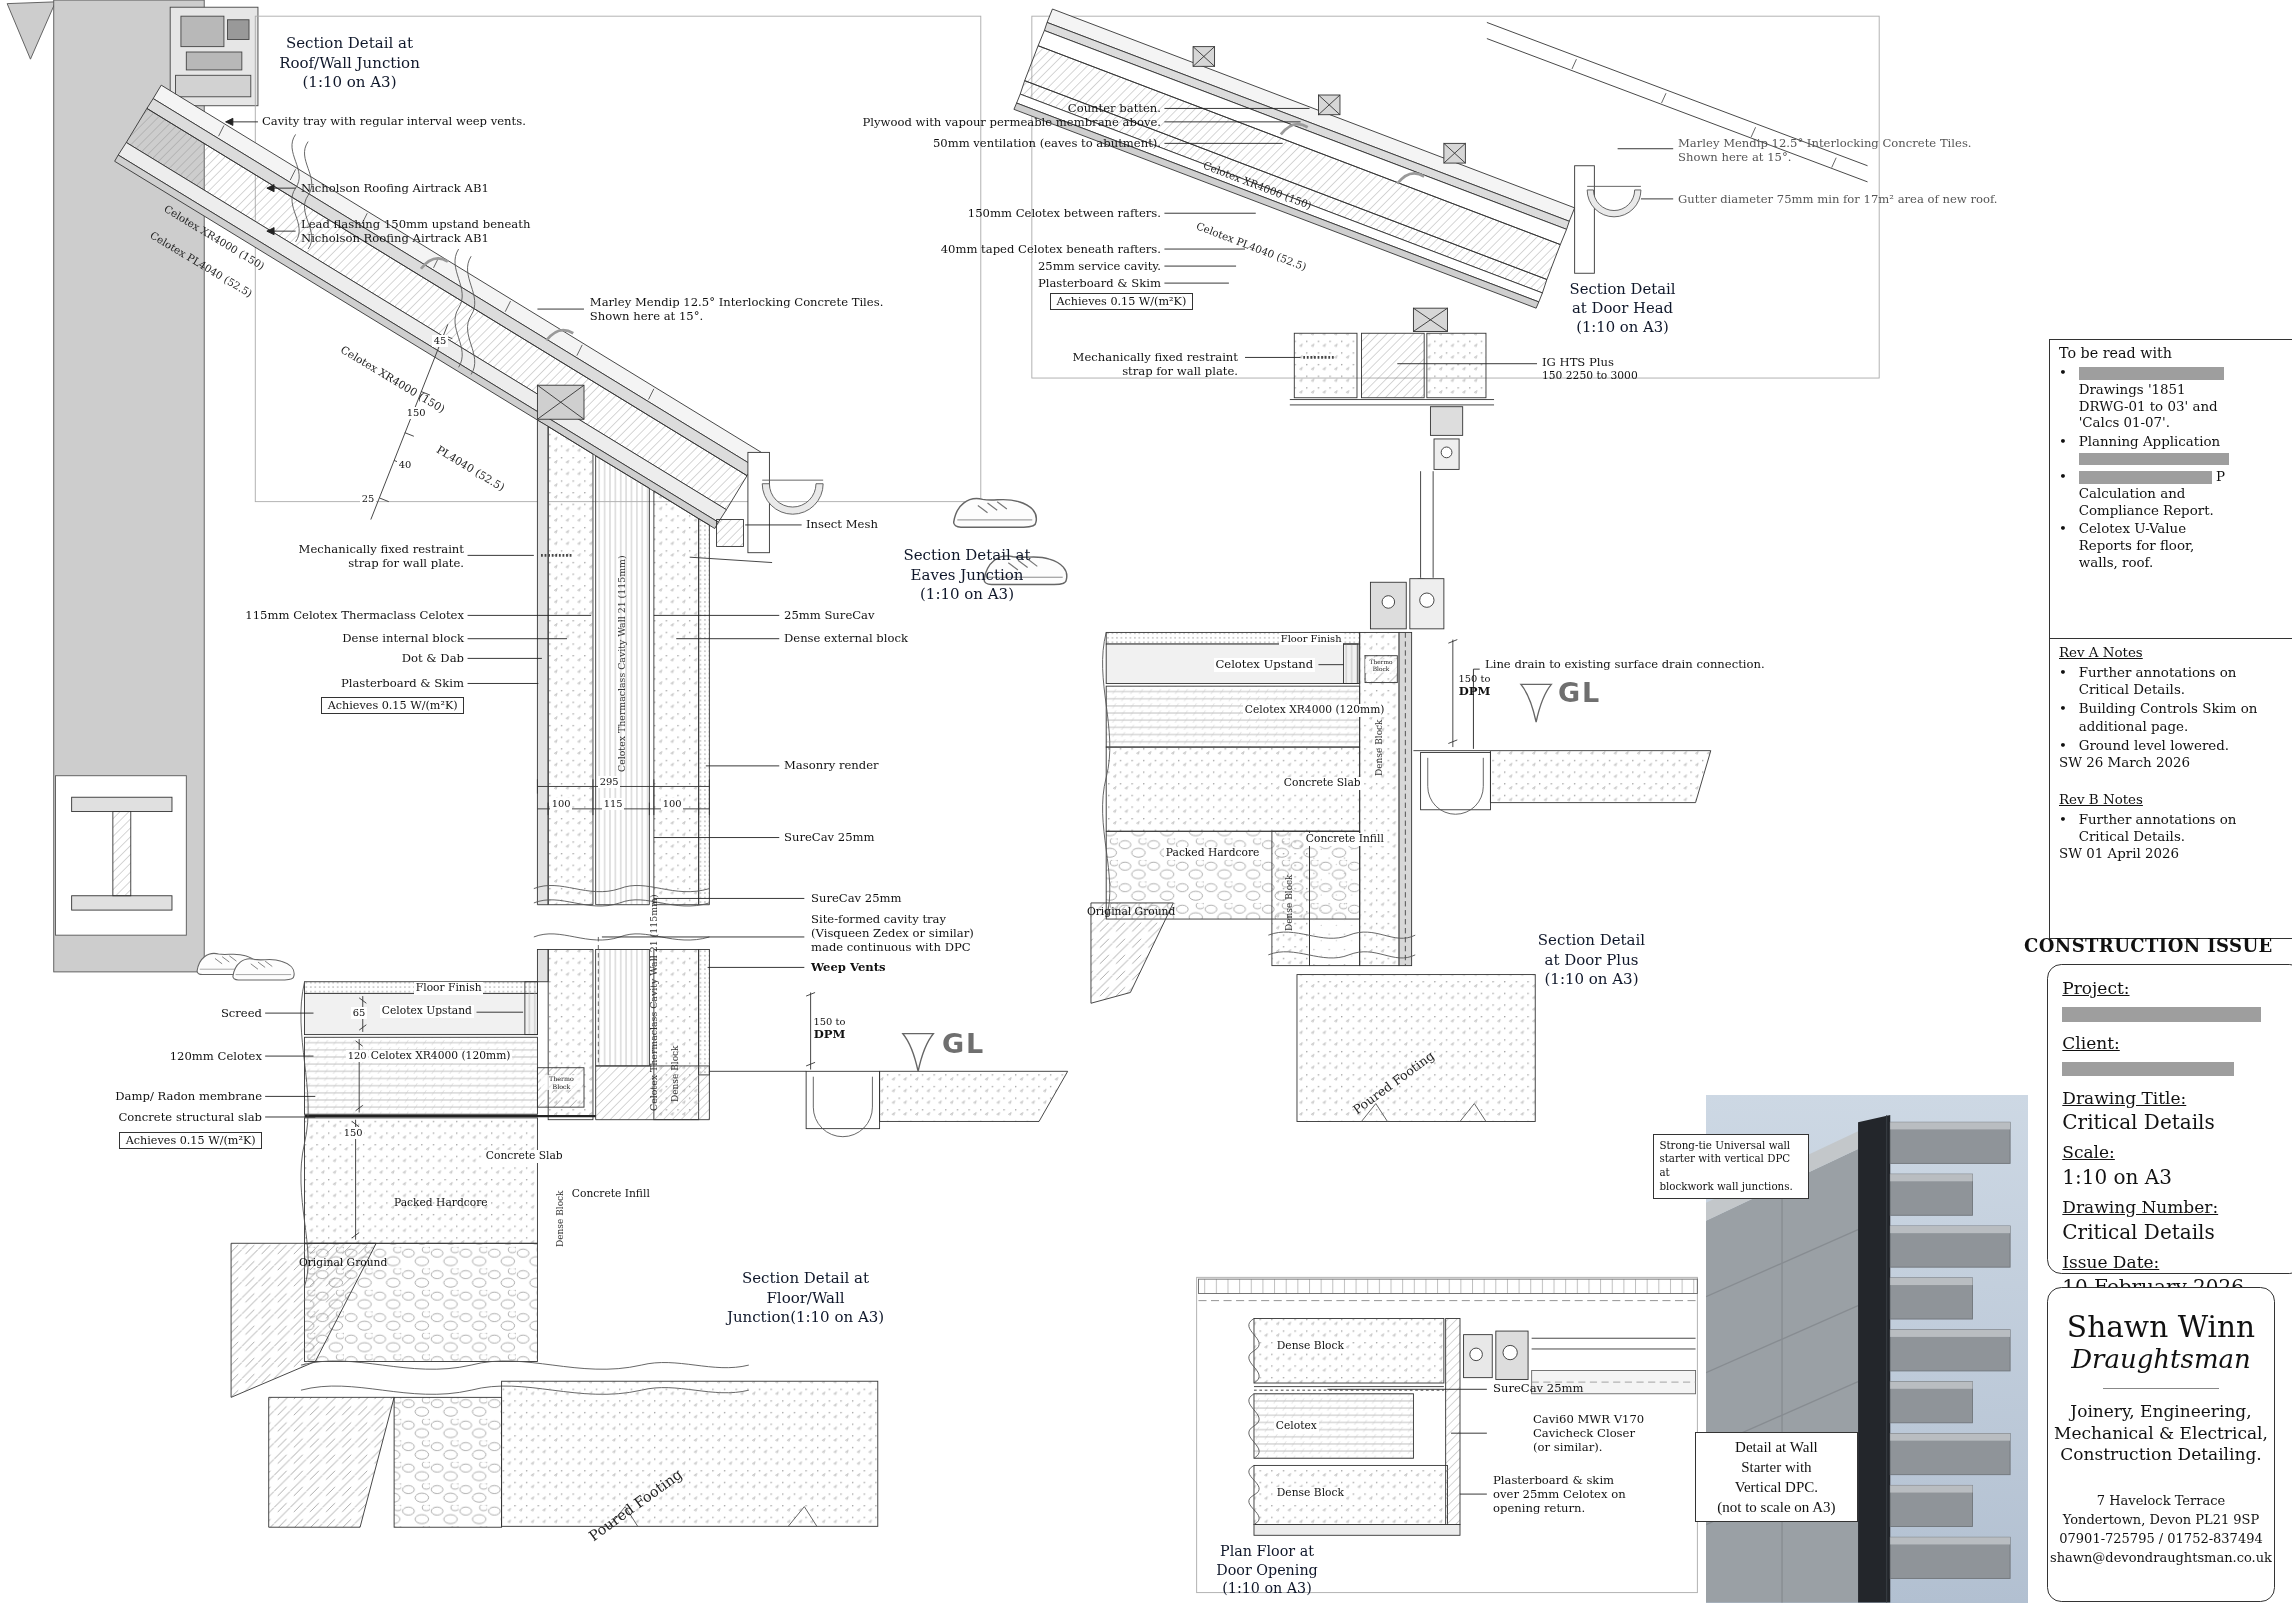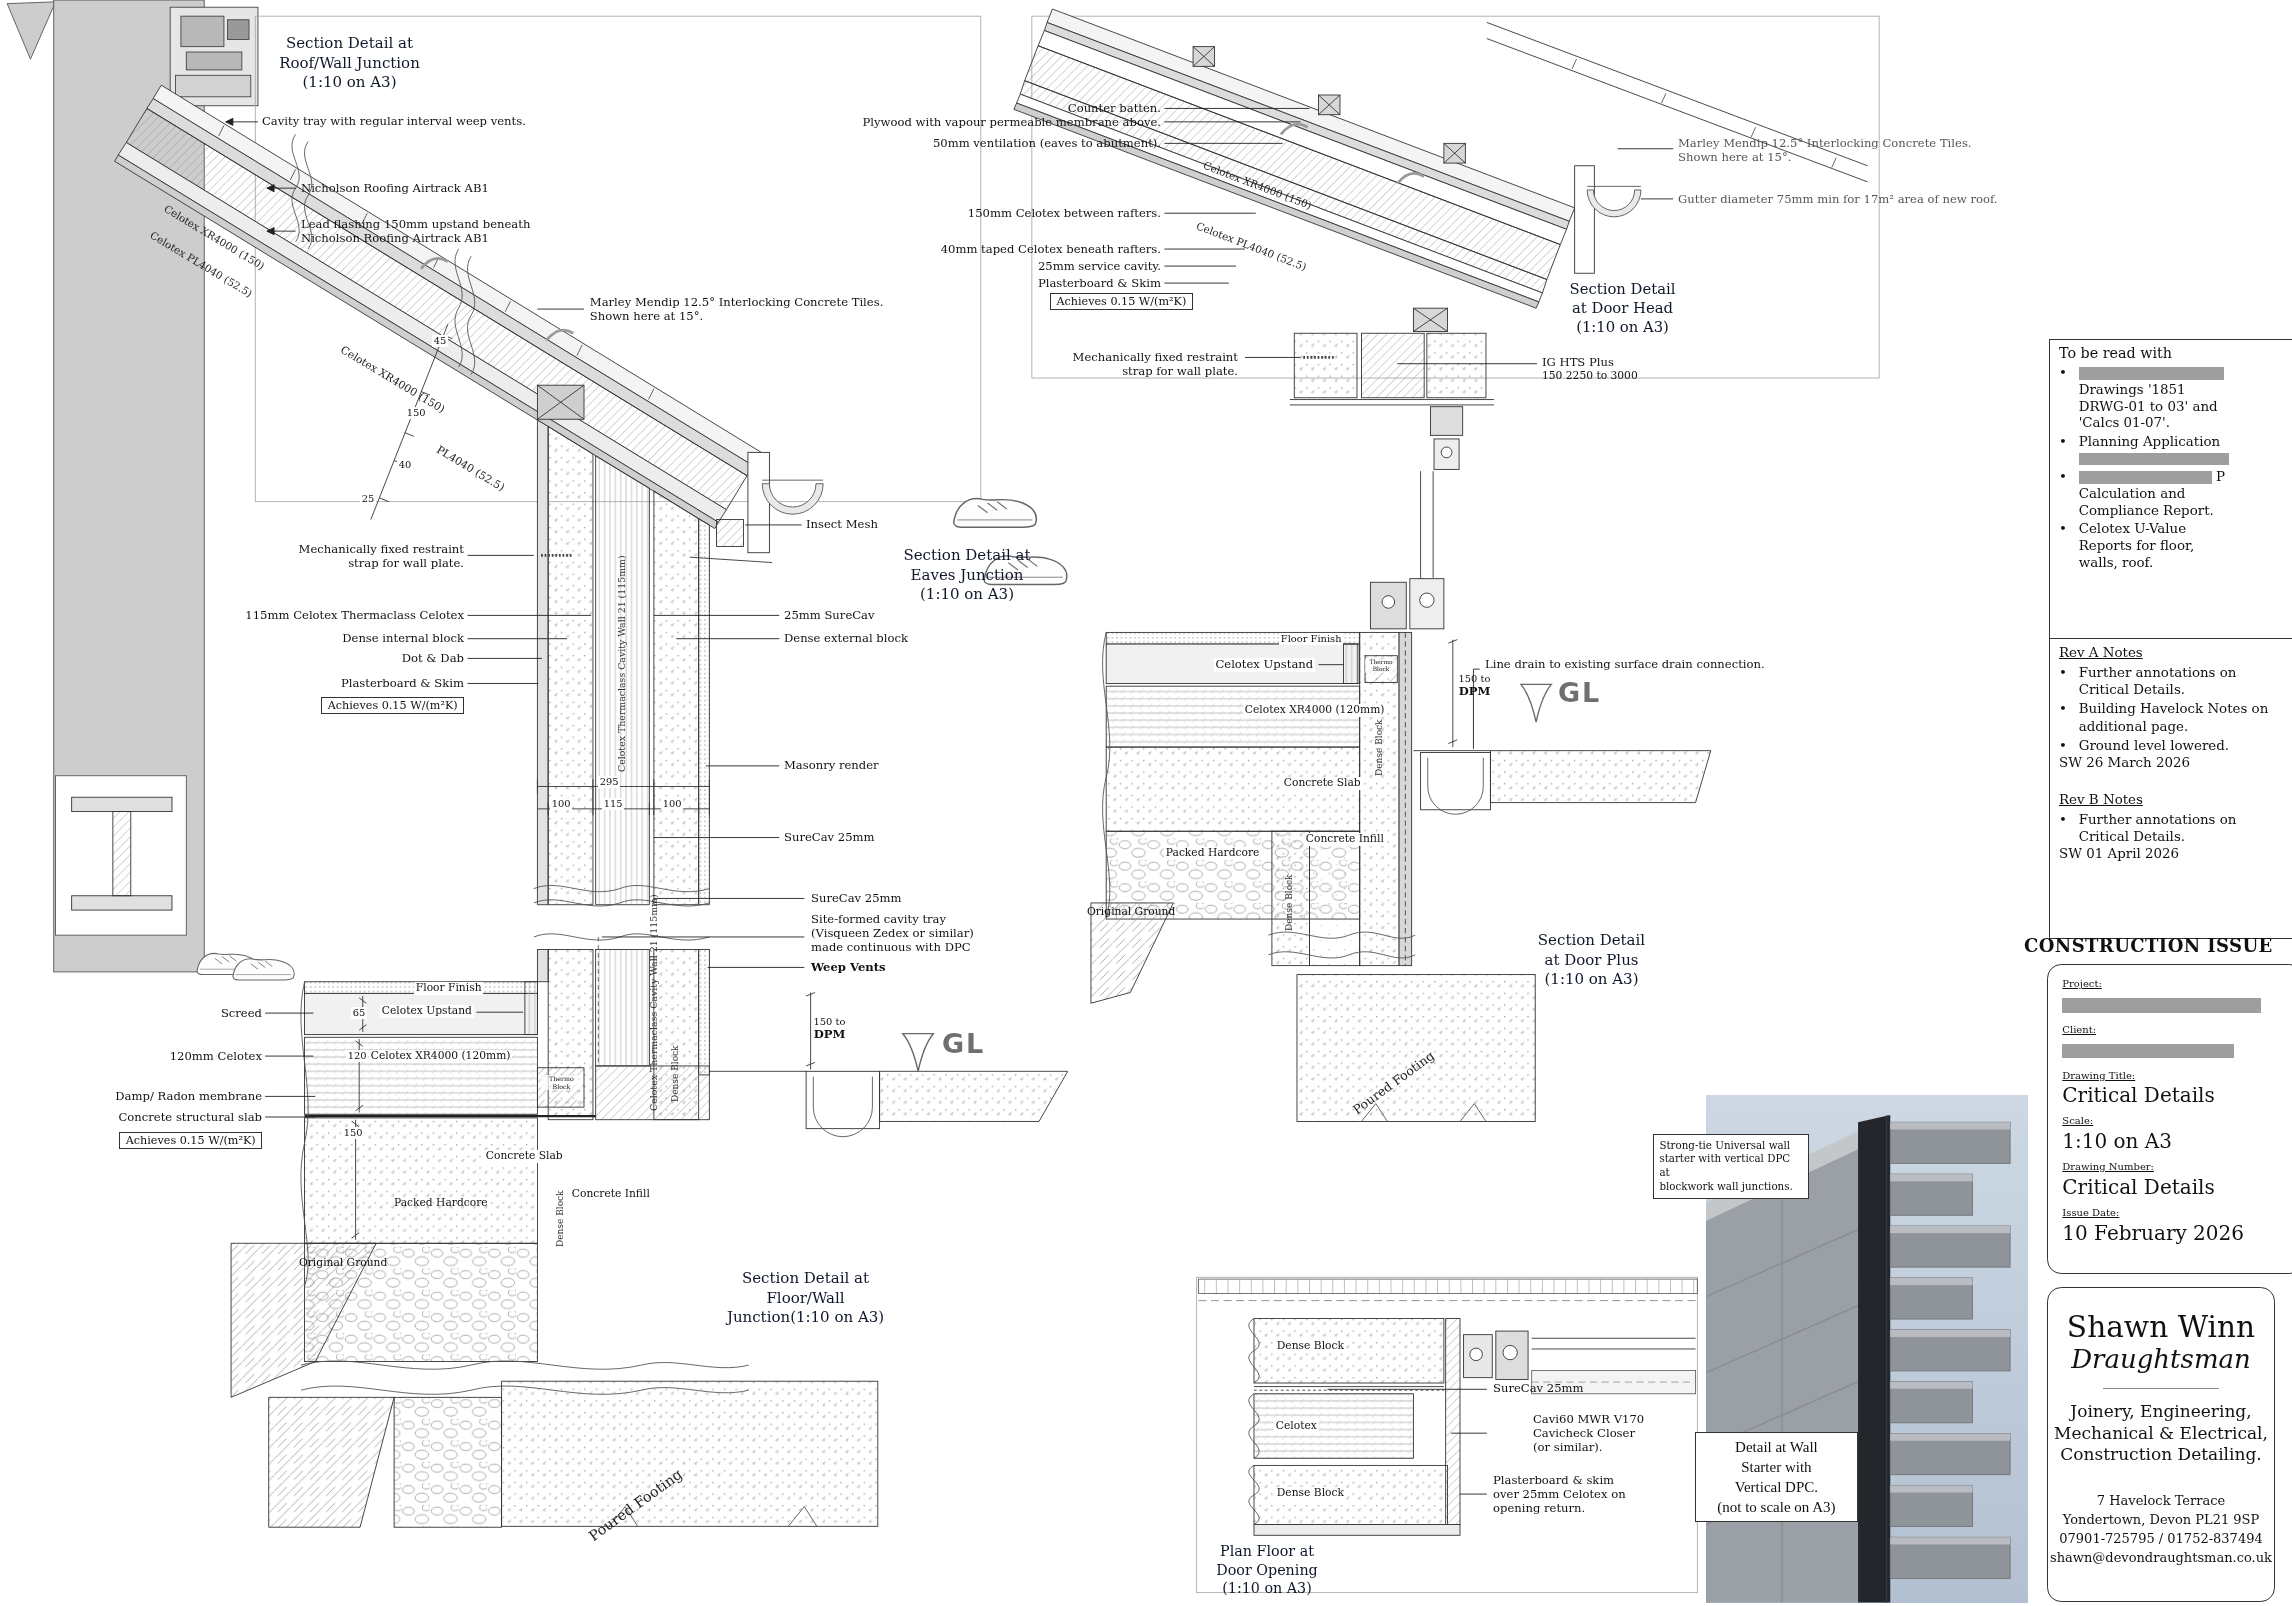--- a/index.html
+++ b/index.html
@@ -16,21 +16,21 @@
   .abox{position:absolute;font:11.2px "DejaVu Serif",serif;border:0.9px solid #333;background:#fff;padding:0.9px 5.4px;white-space:nowrap;}
   .vlbl{position:absolute;font:9.4px "DejaVu Serif",serif;white-space:nowrap;transform:rotate(-90deg);transform-origin:0 0;color:#333;}
   .rlbl{position:absolute;font:10.7px "DejaVu Serif",serif;white-space:nowrap;color:#222;}
   .gl{position:absolute;font:27px "DejaVu Sans",sans-serif;font-weight:bold;color:#6f6f6f;letter-spacing:1.8px;}
   .redact{display:inline-block;height:12.5px;background:#9e9e9e;vertical-align:middle;}
   .panelbox{position:absolute;border:1.3px solid #333;background:#fff;}
   .rndbox{position:absolute;border:1.4px solid #333;border-radius:14.3px;background:#fff;}
   .bul{display:flex;gap:7.2px;margin-top:1.8px;}
   .bul .b{width:12.5px;flex:none;}
   .note-title{text-decoration:underline;}
-  .field-label{font-size:10px;text-decoration:underline;margin-top:8px;}
+  .field-label{font-size:17px;text-decoration:underline;margin-top:8px;}
   .field-value{font-size:20px;margin-top:2.7px;}
   #photo3d{position:absolute;left:1706px;top:1095px;width:322px;height:508px;background:linear-gradient(#cdd8e4,#b2c0d1);overflow:hidden;}
   .whitebox{position:absolute;background:#fff;border:0.9px solid #333;font:10.3px/1.35 "DejaVu Serif",serif;padding:3.6px 5.4px;text-align:center;}
 </style>
 </head>
 <body>
 
 <div id="sheet">
 
 <svg id="linework" width="2293" height="1607" viewBox="0 0 2560 1794">
@@ -600,21 +600,21 @@
 </div>
 
 <div class="panelbox" style="left:2049px;top:638px;width:224px;height:288px;padding:5.4px 9px;font-size:13.4px;line-height:1.3;">
   <div class="note-title">Rev A Notes</div>
   <div class="bul">
         <span class="b">•</span>
         <span class="wrap">Further annotations on Critical Details.</span>
       </div>
   <div class="bul">
         <span class="b">•</span>
-        <span class="wrap">Building Havelock Notes on additional page.</span>
+        <span class="wrap">Building Controls Skim on additional page.</span>
       </div>
   <div class="bul">
         <span class="b">•</span>
         <span class="wrap">Ground level lowered.</span>
       </div>
   <div>SW 26 March 2026</div>
   <div style="height:19.7px;"></div>
   <div class="note-title">Rev B Notes</div>
   <div class="bul">
         <span class="b">•</span>

